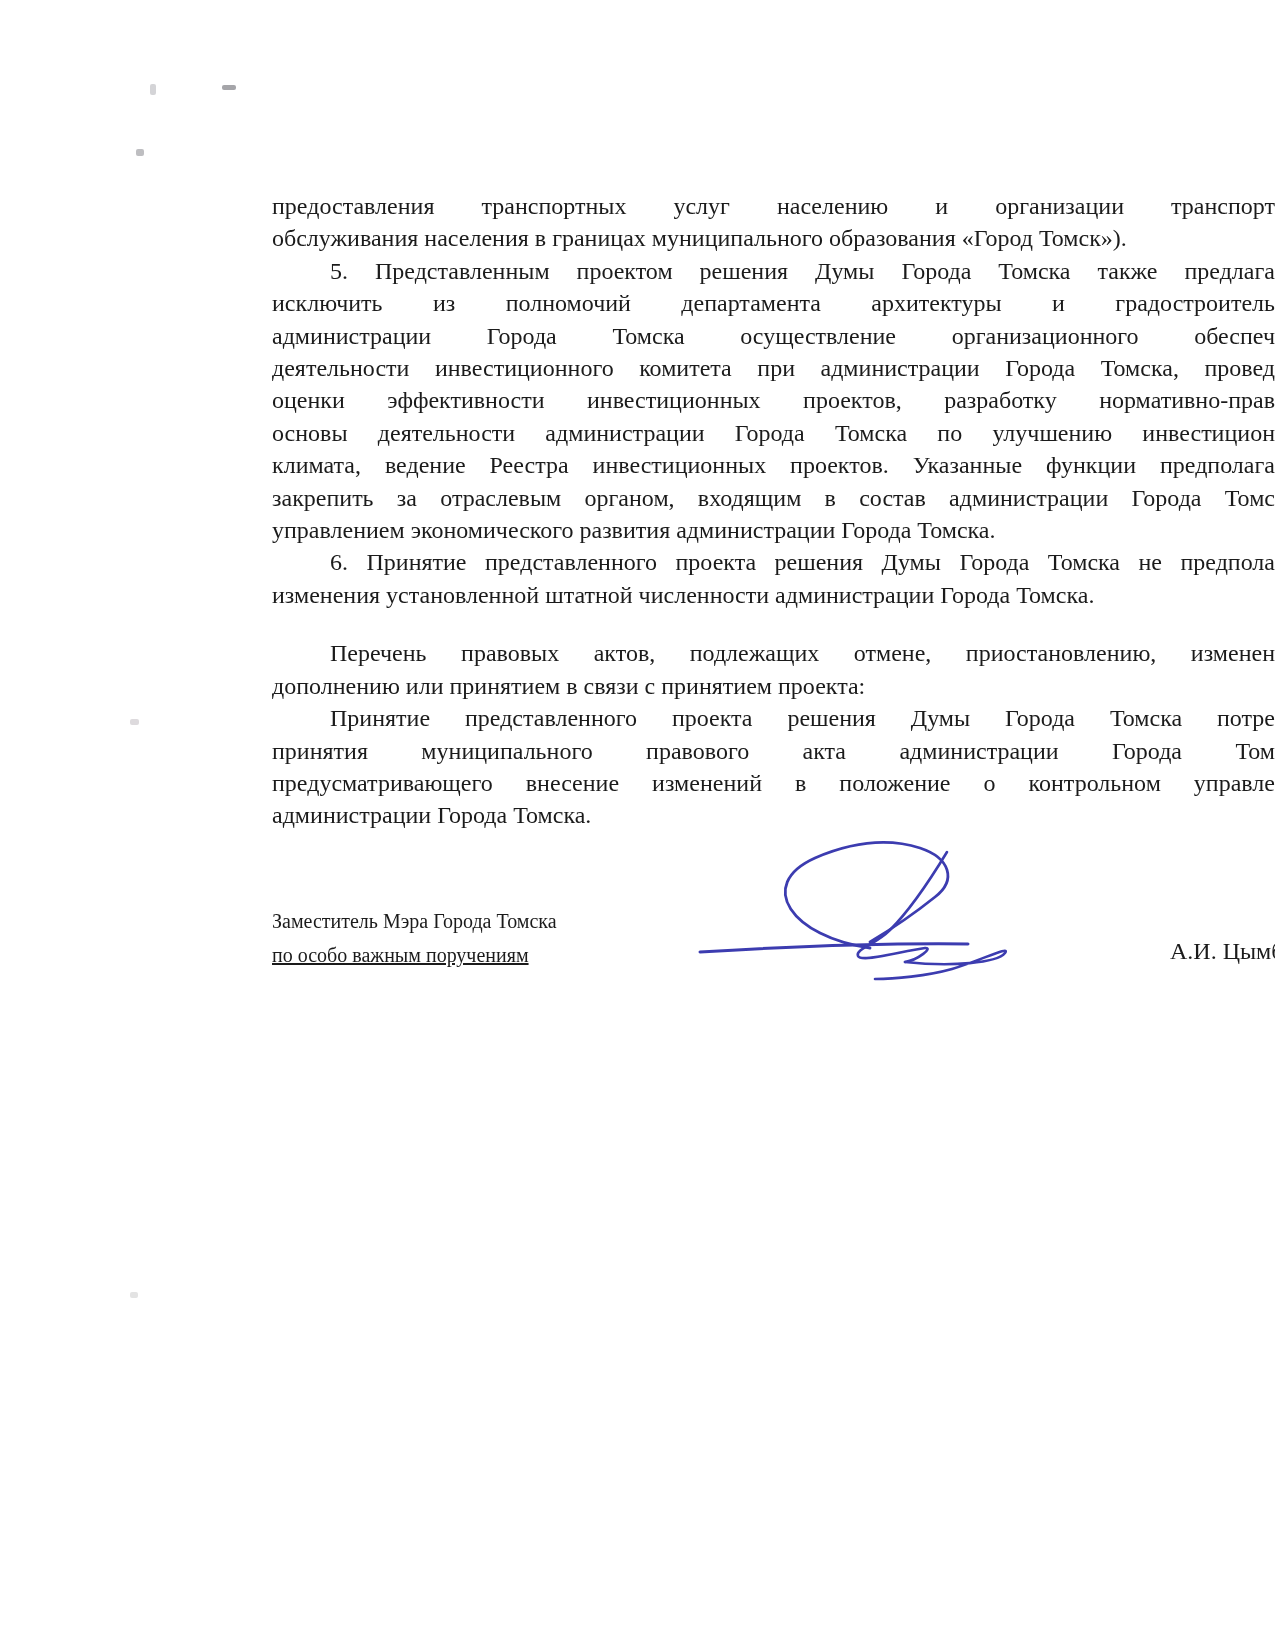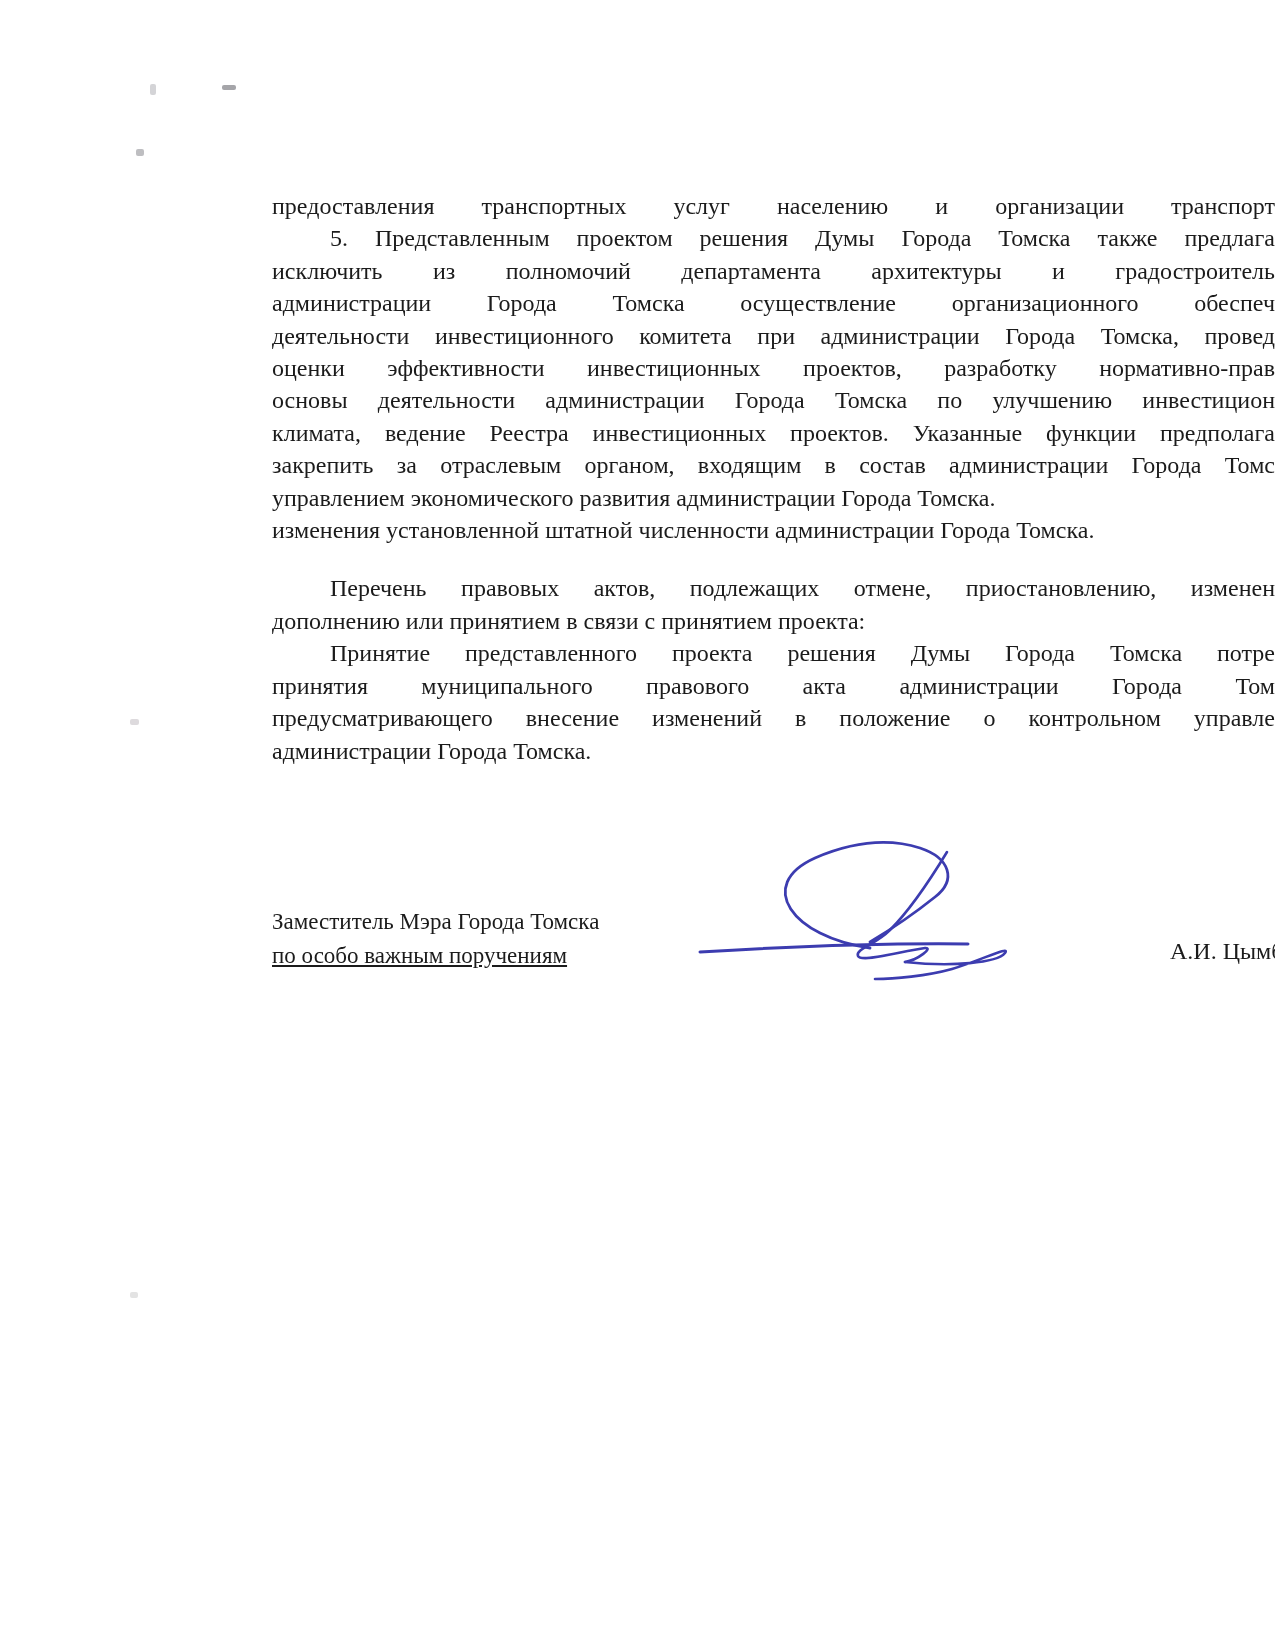--- a/index.html
+++ b/index.html
@@ -23,21 +23,21 @@
   }
   .ln{min-height:32.4px;}
   
   .j{text-align:justify;text-align-last:justify;}
   .ind{text-indent:58px;}
   .b{font-weight:normal;}
   .gap{margin-top:26px;}
   .sig-role{
     position:absolute;
     left:272px;
-    font-size:23px;
+    font-size:20px;
     line-height:33px;
     white-space:nowrap;
   }
   .sig-role-1{top:905px;}
   .sig-role-2{top:939px;text-decoration:underline;}
   .sig-name{
     position:absolute;
     left:1131px;
     top:938px;
     font-size:24px;
@@ -67,29 +67,31 @@
 <div class="page">
 
   <span class="artifact a1"></span>
   <span class="artifact a2"></span>
   <span class="artifact a3"></span>
   <span class="artifact a4"></span>
   <span class="artifact a5"></span>
 
   <div class="body-text">
     <div class="ln j">предоставления транспортных услуг населению и организации транспорт</div>
+    <div class="ln">обслуживания населения в границах муниципального образования «Город Томск»).</div>
     <div class="ln j ind">5. Представленным проектом решения Думы Города Томска также предлага</div>
     <div class="ln j">исключить из полномочий департамента архитектуры и градостроитель</div>
     <div class="ln j">администрации Города Томска осуществление организационного обеспеч</div>
     <div class="ln j">деятельности инвестиционного комитета при администрации Города Томска, провед</div>
     <div class="ln j">оценки эффективности инвестиционных проектов, разработку нормативно-прав</div>
     <div class="ln j">основы деятельности администрации Города Томска по улучшению инвестицион</div>
     <div class="ln j">климата, ведение Реестра инвестиционных проектов. Указанные функции предполага</div>
     <div class="ln j">закрепить за отраслевым органом, входящим в состав администрации Города Томс</div>
     <div class="ln">управлением экономического развития администрации Города Томска.</div>
+    <div class="ln j ind">6. Принятие представленного проекта решения Думы Города Томска не предпола</div>
     <div class="ln">изменения установленной штатной численности администрации Города Томска.</div>
     <div class="ln j ind b gap">Перечень правовых актов, подлежащих отмене, приостановлению, изменен</div>
     <div class="ln b">дополнению или принятием в связи с принятием проекта:</div>
     <div class="ln j ind">Принятие представленного проекта решения Думы Города Томска потре</div>
     <div class="ln j">принятия муниципального правового акта администрации Города Том</div>
     <div class="ln j">предусматривающего внесение изменений в положение о контрольном управле</div>
     <div class="ln">администрации Города Томска.</div>
   </div>
 
   <div class="sig-role sig-role-1">Заместитель Мэра Города Томска</div>

